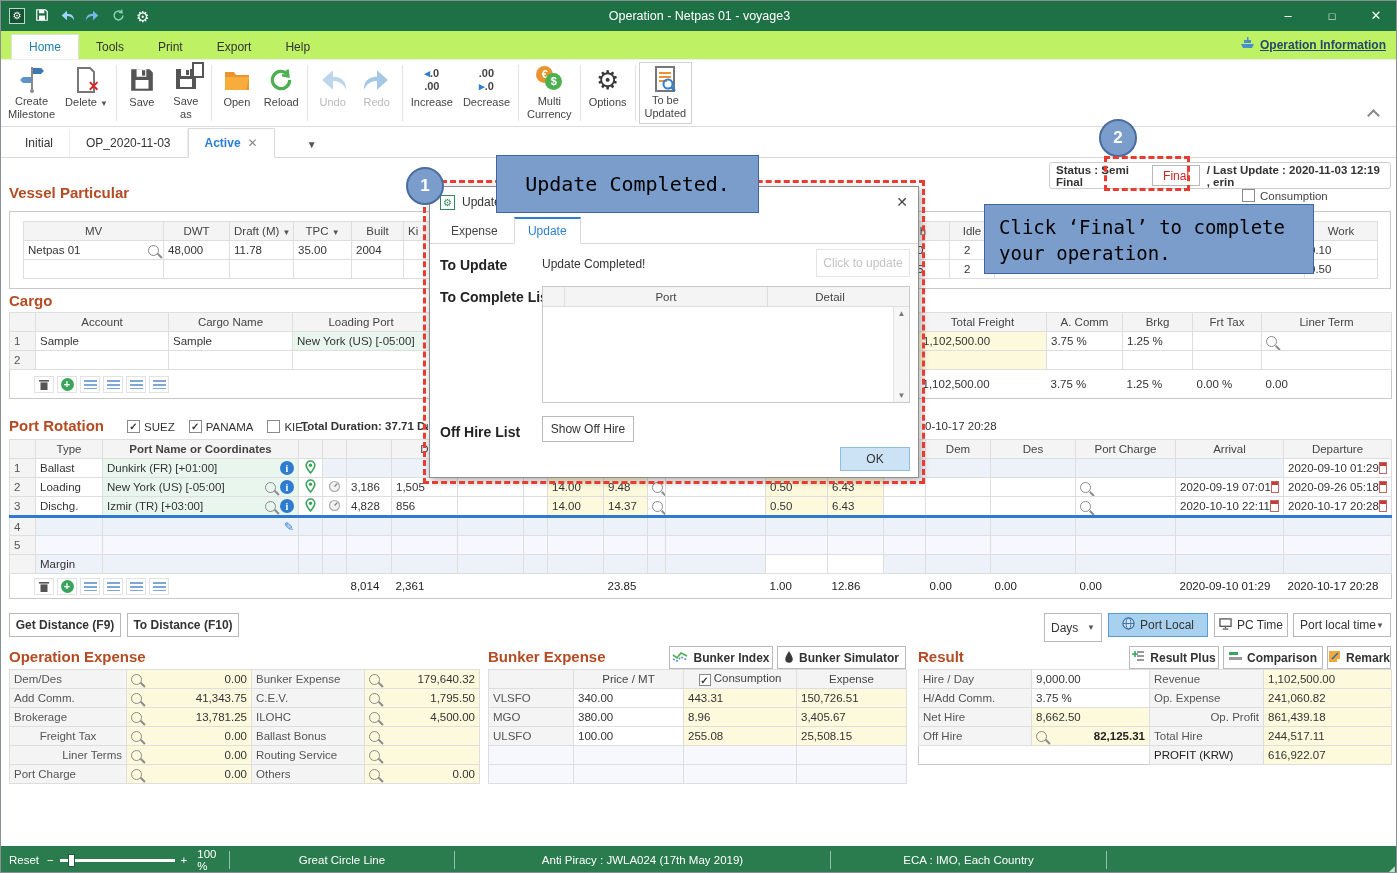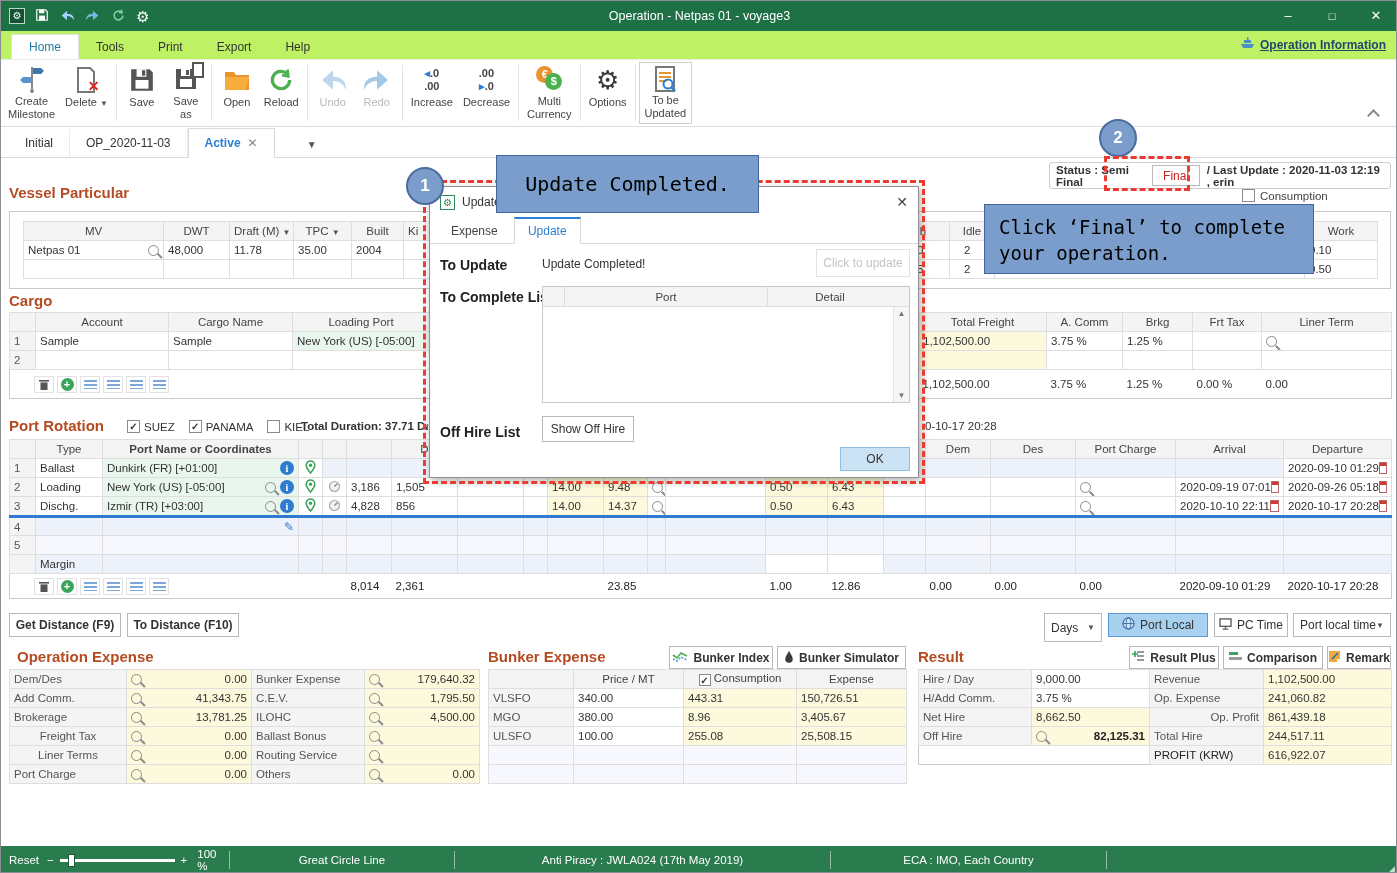--- a/index.html
+++ b/index.html
@@ -768,21 +768,21 @@
           <line x1="7" y1="9" x2="7" y2="11" stroke="#555" stroke-width="1.4"></line>
           <line x1="4" y1="12" x2="10" y2="12" stroke="#555" stroke-width="1.4"></line>
         </svg></span>
     <span>PC Time</span>
   </div>
   <div class="abs selbox" style="left:1292px;top:612px;width:98px;height:24px">
       <span>Port local time</span>
       <span class="caret">▼</span>
     </div>
 
-  <div class="abs stitle" style="left:16px;top:647px">Operation Expense</div>
+  <div class="abs stitle" style="left:8px;top:647px">Operation Expense</div>
   <table class="tbl abs" style="left:8px;top:668px;width:470px">
     <colgroup>
         <col style="width:117px">
         <col style="width:125px">
         <col style="width:113px">
         <col style="width:115px">
       </colgroup>
     <tbody>
         <tr>
           <td class="rn" style="text-align:left">Dem/Des</td>
@@ -842,21 +842,21 @@
           </td>
           <td class="rn" style="text-align:left">Ballast Bonus</td>
           <td class="yel">
             <span class="flex sp">
               <span class="mg"></span>
               <span></span>
             </span>
           </td>
         </tr>
     <tr>
-          <td class="rn" style="text-align:center">Liner Terms</td>
+          <td class="rn" style="text-align:right">Liner Terms</td>
           <td class="yel">
             <span class="flex sp">
               <span class="mg"></span>
               <span>0.00</span>
             </span>
           </td>
           <td class="rn" style="text-align:left">Routing Service</td>
           <td class="yel">
             <span class="flex sp">
               <span class="mg"></span>

